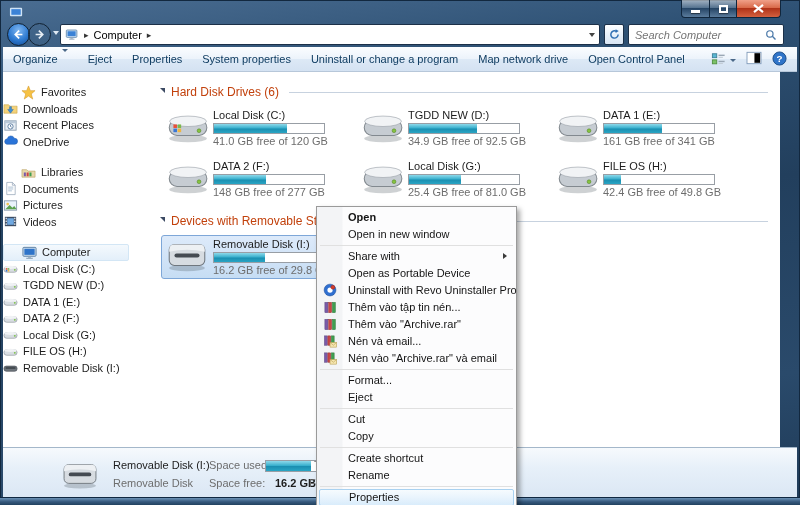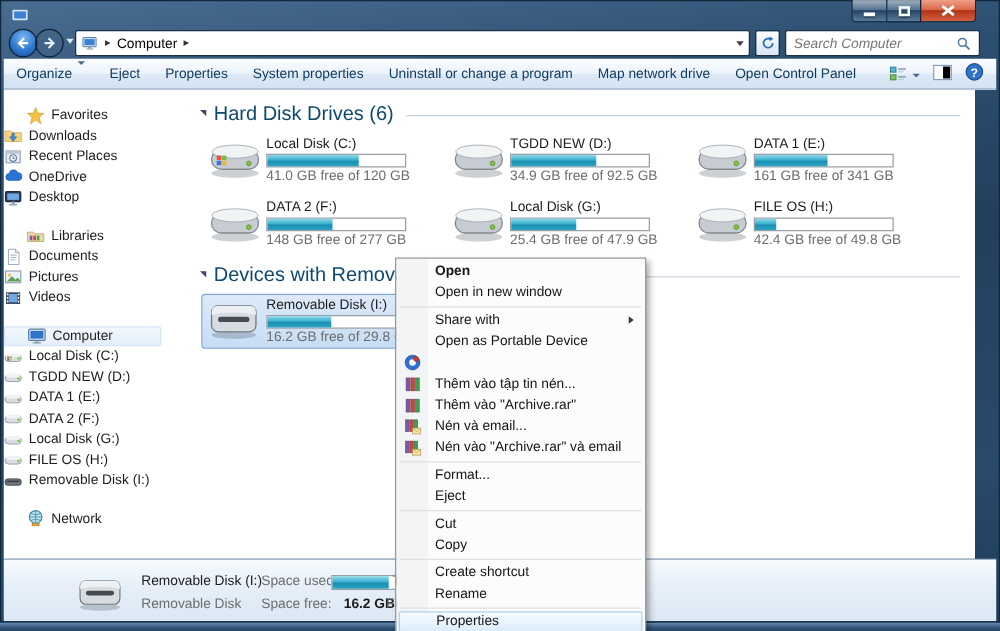--- a/index.html
+++ b/index.html
@@ -54,21 +54,21 @@
   .sidebar { width:148px; padding-top:12px; overflow:hidden; }
   .tree-row { display:flex; align-items:center; height:16.5px; white-space:nowrap; color:#1d1d1d; }
   .tree-row .ico { margin-right:5px; }
   .tree-group { padding-left:18px; font-size:11px; }
   .tree-child { }
   .tree-sel { background:linear-gradient(#f4f9fd,#e3effa); border:1px solid #d3e6f5; border-radius:2px; width:126px; }
   .tree-spacer { height:14px; }
   .main { flex:1; position:relative; padding:8px 8px 0 8px; overflow:hidden; }
   .group-header { display:flex; align-items:center; height:19px; margin-top:2px; }
   .grp-arrow { width:0; height:0; border-top:5px solid #3c4a63; border-left:5px solid transparent; margin:0 6px 2px 1px; }
-  .grp-title { color:#0c4a6e; font-size:16px; white-space:nowrap; }
+  .grp-title { color:#c2410c; font-size:12px; white-space:nowrap; }
   .grp-rule { flex:1; height:1px; background:#c7d2df; margin:2px 4px 0 10px; }
   .tiles { display:grid; grid-template-columns:195px 195px 195px; row-gap:7px; padding:5px 0 8px 2px; }
   .tile { display:flex; width:190px; padding:2px; border:1px solid transparent; }
   .tile-sel { background:linear-gradient(#ddeafa,#c6ddf4); border:1px solid #7ea7d8; border-radius:3px; }
   .tile .ico-big { width:46px; height:34px; flex:none; margin-right:3px; }
   .tile-name { height:14px; line-height:13px; color:#1c1c1c; white-space:nowrap; }
   .bar { width:112px; height:11px; border:1px solid #989ea5; background:#fff; margin:0 0 1px 0; }
   .bar-fill { height:100%; background:linear-gradient(#8ed9ea,#39b0cd 45%,#1b8fb1 55%,#29a5c4); }
   .tile-cap { color:#6d6d6d; white-space:nowrap; }
   
@@ -251,31 +251,20 @@
           <span>Recent Places</span>
         </div>
         <div class="tree-row tree-child">
           <span class="ico">
             <svg viewBox="0 0 16 16">
               <path d="M4,11 a3,3 0 0 1 .5,-5.9 a4,4 0 0 1 7.6,-.6 a3.2,3.2 0 0 1 .4,6.5 Z" fill="#2a74d8" stroke="#1b54a0" stroke-width="0.5"></path>
             </svg>
           </span>
           <span>OneDrive</span>
         </div>
-        <div class="tree-row tree-child">
-          <span class="ico">
-            <svg viewBox="0 0 16 16">
-              <rect x="1.5" y="2.5" width="13" height="8.5" rx="1" fill="#2d3f57" stroke="#1d2b3d"></rect>
-              <rect x="3" y="4" width="10" height="5.5" fill="#6fa8e0"></rect>
-              <rect x="6.5" y="11" width="3" height="2" fill="#9aa7b5"></rect>
-              <rect x="4.5" y="13" width="7" height="1.3" fill="#9aa7b5"></rect>
-            </svg>
-          </span>
-          <span>Desktop</span>
-        </div>
         <div class="tree-spacer"></div>
         <div class="tree-row tree-group">
           <span class="ico">
             <svg viewBox="0 0 16 16">
               <path d="M1,5 h5 l1.5,1.5 H15 V13 H1 Z" fill="#e8d8ab" stroke="#b49b55" stroke-width="0.6"></path>
               <rect x="3" y="8" width="2.2" height="4" fill="#7a5aa8"></rect>
               <rect x="6" y="8" width="2.2" height="4" fill="#c94545"></rect>
               <rect x="9" y="8" width="2.2" height="4" fill="#3f9e4f"></rect>
             </svg>
           </span>
@@ -397,30 +386,20 @@
         <div class="tree-row tree-child">
           <span class="ico">
             <svg viewBox="0 0 16 16">
               <rect x="1" y="6.5" width="14" height="5.5" rx="2.5" fill="#6f767d" stroke="#454b52" stroke-width="0.7"></rect>
               <rect x="2.5" y="7.8" width="11" height="1.6" rx="0.8" fill="#3a4046"></rect>
             </svg>
           </span>
           <span>Removable Disk (I:)</span>
         </div>
         <div class="tree-spacer"></div>
-        <div class="tree-row tree-group">
-          <span class="ico">
-            <svg viewBox="0 0 16 16">
-              <circle cx="8" cy="7" r="5.4" fill="#bfe4ef" stroke="#3e8fae"></circle>
-              <path d="M2.6,7 H13.4 M8,1.6 V12.4 M3.5,4 q4.5,2.4 9,0 M3.5,10 q4.5,-2.4 9,0" stroke="#3e8fae" fill="none" stroke-width="0.7"></path>
-              <rect x="5" y="12.5" width="6" height="2" fill="#e8a33d" stroke="#b07716" stroke-width="0.5"></rect>
-            </svg>
-          </span>
-          <span>Network</span>
-        </div>
       </div>
     <div class="main" id="main">
         <div class="group-header">
           <span class="grp-arrow"></span>
           <span class="grp-title">Hard Disk Drives (6)</span>
           <span class="grp-rule"></span>
         </div>
         <div class="tiles">
           <div class="tile">
             <span class="ico-big">
@@ -501,21 +480,21 @@
                 <rect x="5" y="10" width="36" height="15" rx="7.5" fill="#c6ccd2" stroke="#82898f"></rect>
                 <ellipse cx="23" cy="11.5" rx="17.6" ry="5" fill="#f1f3f5" stroke="#9aa1a8" stroke-width="0.6"></ellipse>
                 <circle cx="33.5" cy="20.5" r="1.8" fill="#86c440" stroke="#4e7f1f" stroke-width="0.5"></circle>
               </svg>
             </span>
             <div>
               <div class="tile-name">Local Disk (G:)</div>
               <div class="bar">
                 <div class="bar-fill" style="width: 47%;"></div>
               </div>
-              <div class="tile-cap">25.4 GB free of 47.9 GB</div>
+              <div class="tile-cap">25.4 GB free of 81.0 GB</div>
             </div>
           </div>
           <div class="tile">
             <span class="ico-big">
               <svg viewBox="0 0 44 32">
                 <ellipse cx="23" cy="28" rx="18" ry="3.5" fill="rgba(60,70,80,.25)"></ellipse>
                 <rect x="5" y="10" width="36" height="15" rx="7.5" fill="#c6ccd2" stroke="#82898f"></rect>
                 <ellipse cx="23" cy="11.5" rx="17.6" ry="5" fill="#f1f3f5" stroke="#9aa1a8" stroke-width="0.6"></ellipse>
                 <circle cx="33.5" cy="20.5" r="1.8" fill="#86c440" stroke="#4e7f1f" stroke-width="0.5"></circle>
               </svg>
@@ -584,21 +563,21 @@
       <div class="menu-item"><span>Open in new window</span></div>
       <div class="menu-sep"></div>
       <div class="menu-item"><span>Share with</span><span class="menu-arrow"></span></div>
       <div class="menu-item"><span>Open as Portable Device</span></div>
       <div class="menu-item"><span class="menu-ico">
           <svg viewBox="0 0 16 16">
             <circle cx="7.5" cy="7.5" r="6.3" fill="#2f6fd0" stroke="#1b4c9a" stroke-width="0.6"></circle>
             <circle cx="7.5" cy="7.5" r="2.8" fill="#fff"></circle>
             <circle cx="10.5" cy="4.5" r="2.1" fill="#d43c2a" stroke="#9c2015" stroke-width="0.5"></circle>
           </svg>
-        </span></div>
+        </span><span>Uninstall with Revo Uninstaller Pro</span></div>
       <div class="menu-item"><span class="menu-ico">
           <svg viewBox="0 0 16 16">
             <rect x="2" y="2.5" width="3.2" height="11" fill="#7a5aa8" stroke="#55407a" stroke-width="0.5"></rect>
             <rect x="6" y="2.5" width="3.2" height="11" fill="#c94545" stroke="#8e2c2c" stroke-width="0.5"></rect>
             <rect x="10" y="2.5" width="3.2" height="11" fill="#3f9e4f" stroke="#2a7237" stroke-width="0.5"></rect>
           </svg>
         </span><span>Thêm vào tập tin nén...</span></div>
       <div class="menu-item"><span class="menu-ico">
           <svg viewBox="0 0 16 16">
             <rect x="2" y="2.5" width="3.2" height="11" fill="#7a5aa8" stroke="#55407a" stroke-width="0.5"></rect>

